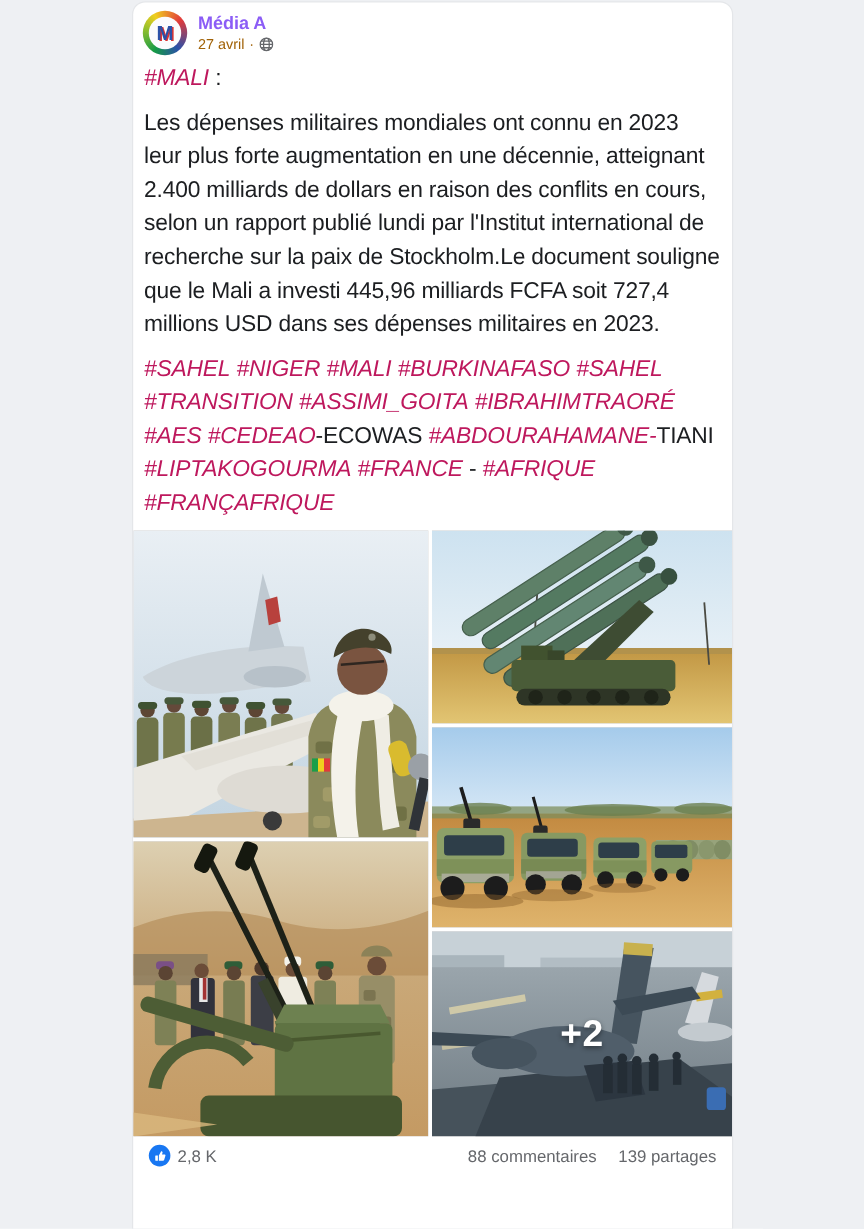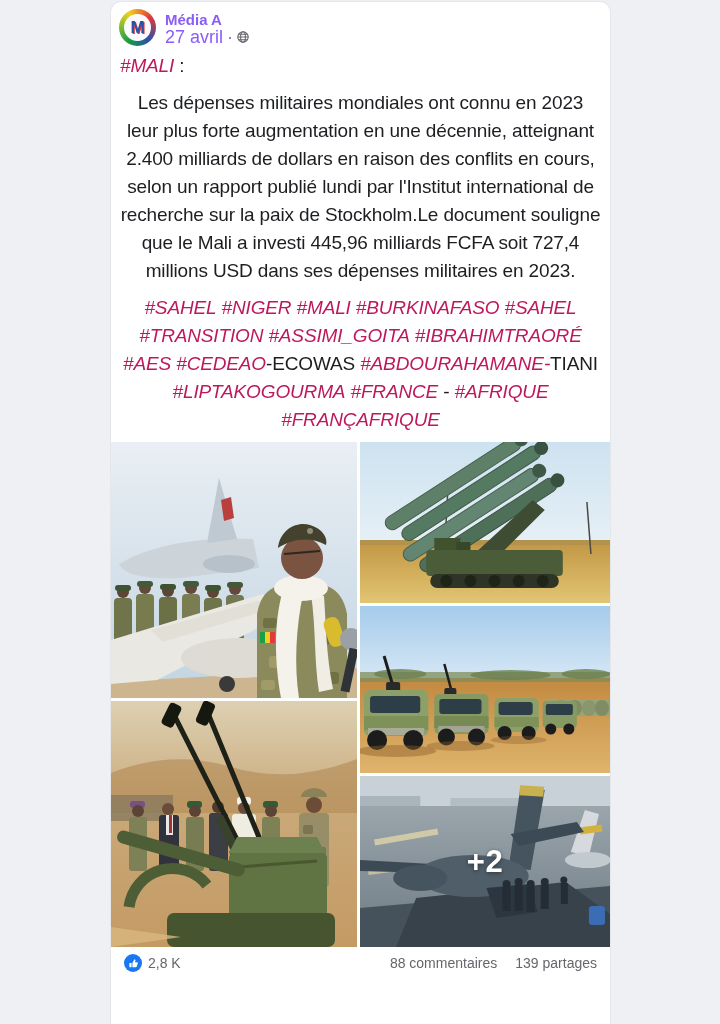--- a/index.html
+++ b/index.html
@@ -20,29 +20,29 @@
   .avatar{
     width:37px;height:37px;border-radius:50%;flex:0 0 auto;position:relative;cursor:pointer;
     background:conic-gradient(from 210deg,#159a46 0deg,#8fbf2e 70deg,#f0cf1e 120deg,#e23a3a 200deg,#2b50a8 290deg,#159a46 360deg);
   }
   .avatar-core{
     position:absolute;inset:5px;border-radius:50%;background:#fbfbfd;
     display:flex;align-items:center;justify-content:center;
     font-weight:bold;font-size:17px;color:#2b50a8;text-shadow:1.2px 1px 0 #d33;
   }
   .h-author{font-size:15px;font-weight:700;color:#8b5cf6;line-height:19px;cursor:pointer;}
-  .h-meta{display:flex;gap:4px;font-size:18px;color:#8b5cf6;line-height:17px;}
+  .h-meta{display:flex;align-items:center;gap:4px;font-size:12px;color:#a16207;line-height:17px;}
   .globe{width:12px;height:12px;display:inline-block;}
   
   .post-text{
     padding:2px 9px 0 9px;font-size:19px;line-height:28px;color:#1c1e21;
     letter-spacing:-.15px;
   }
   .post-text p{margin:0;}
-  .post-text .para{margin-top:9px;text-align:center;}
+  .post-text .para{margin-top:9px;}
   .tag{color:#be185d;cursor:pointer;font-style:italic;}
   .plain{color:#1c1e21;}
   
   .photo-grid{margin-top:8px;display:flex;gap:3px;background:#fff;}
   .col{display:flex;flex-direction:column;gap:3px;}
   .col-left{width:246px;flex:0 0 auto;}
   .col-right{flex:1;}
   figure{margin:0;position:relative;overflow:hidden;background:#d8d8d8;cursor:pointer;}
   figure svg{display:block;width:100%;height:100%;}
   .ph1{height:256px;} .ph4{height:246px;}

